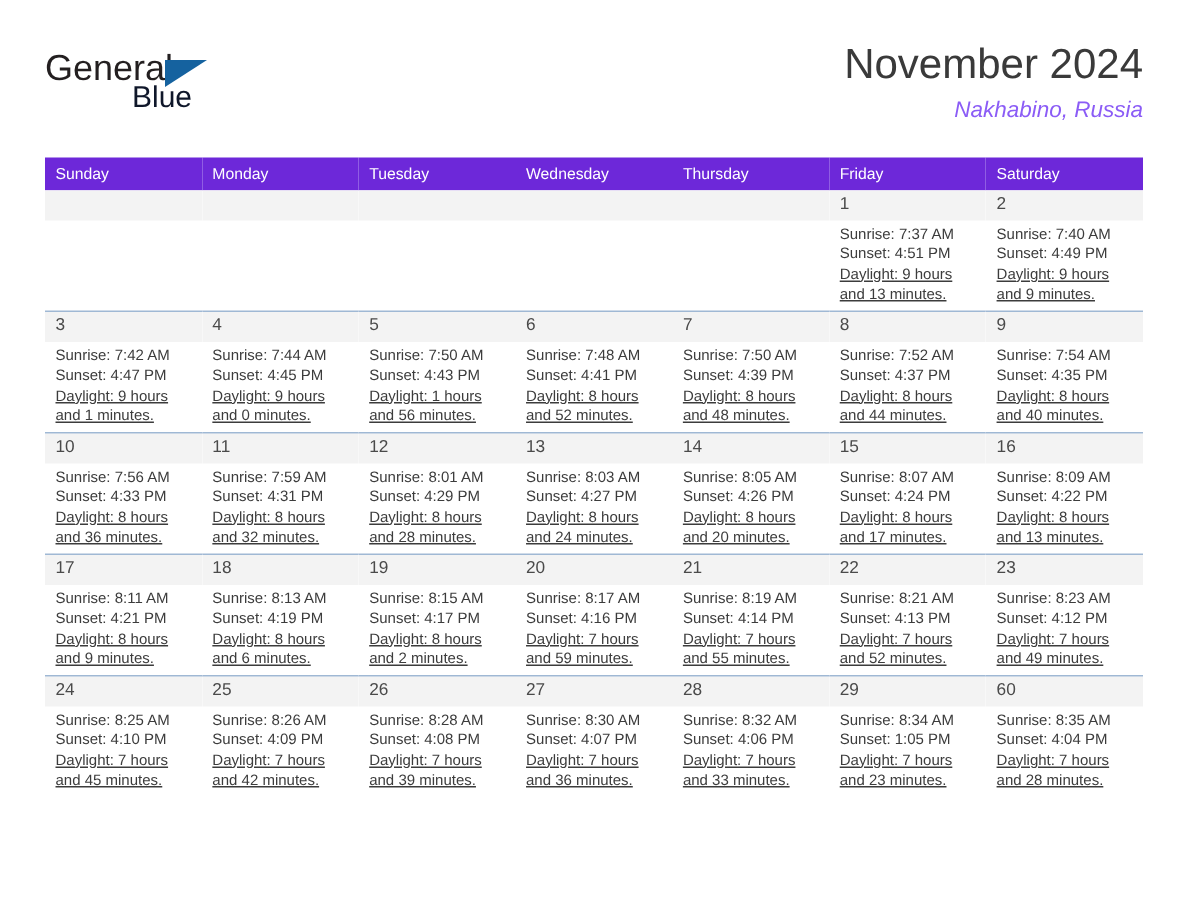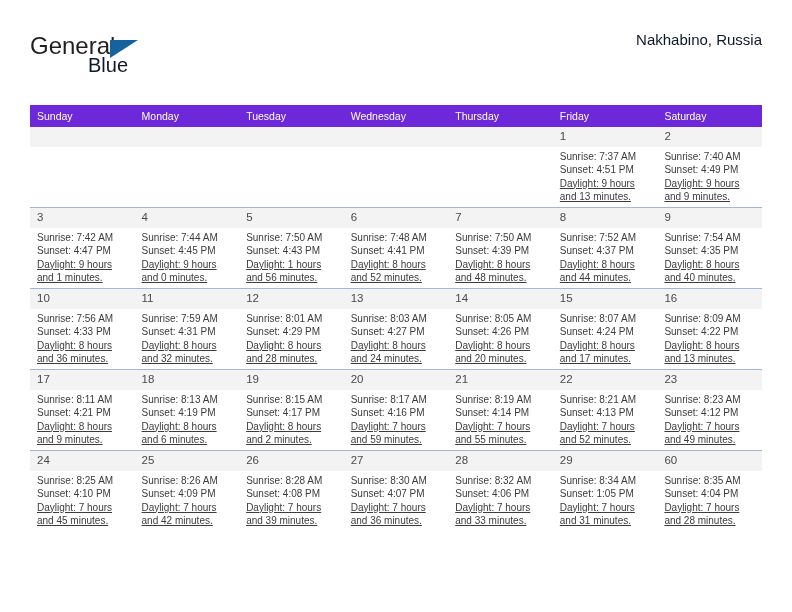--- a/index.html
+++ b/index.html
@@ -72,24 +72,25 @@
   .cal-title {
     font-size: 28px;
     font-weight: normal;
     color: #3a3a3a;
     line-height: 34px;
     white-space: nowrap;
   }
   .cal-subtitle {
     font-size: 15px;
     font-weight: normal;
-    color: #0f172a;
+    color: #8b5cf6;
     line-height: 20px;
     margin-top: 4px;
     white-space: nowrap;
+    font-style: italic;
   }
 
   
   .calendar {
     position: absolute;
     left: 30px;
     top: 105px;
     width: 732px;
     border-collapse: collapse;
     table-layout: fixed;
@@ -143,20 +144,21 @@
 
   <div class="header">
 
     <div class="brand">
       <span class="brand-general">General</span>
       <span class="brand-triangle"></span>
       <span class="brand-blue">Blue</span>
     </div>
 
     <div class="title-block">
+      <div class="cal-title">November 2024</div>
       <div class="cal-subtitle">Nakhabino, Russia</div>
     </div>
 
   </div>
 
   <table class="calendar">
     <thead>
       <tr>
         <th>Sunday</th>
         <th>Monday</th>
@@ -414,21 +416,21 @@
               <div>Sunrise: 8:32 AM</div>
               <div>Sunset: 4:06 PM</div>
               <div class="wrap">Daylight: 7 hours and 33 minutes.</div>
             </div>
           </td>
           <td>
             <span class="daynum">29</span>
             <div class="info">
               <div>Sunrise: 8:34 AM</div>
               <div>Sunset: 1:05 PM</div>
-              <div class="wrap">Daylight: 7 hours and 31 minutes.</div>
+              <div class="wrap">Daylight: 7 hours and 23 minutes.</div>
             </div>
           </td>
           <td>
             <span class="daynum">60</span>
             <div class="info">
               <div>Sunrise: 8:35 AM</div>
               <div>Sunset: 4:04 PM</div>
               <div class="wrap">Daylight: 7 hours and 28 minutes.</div>
             </div>
           </td>

